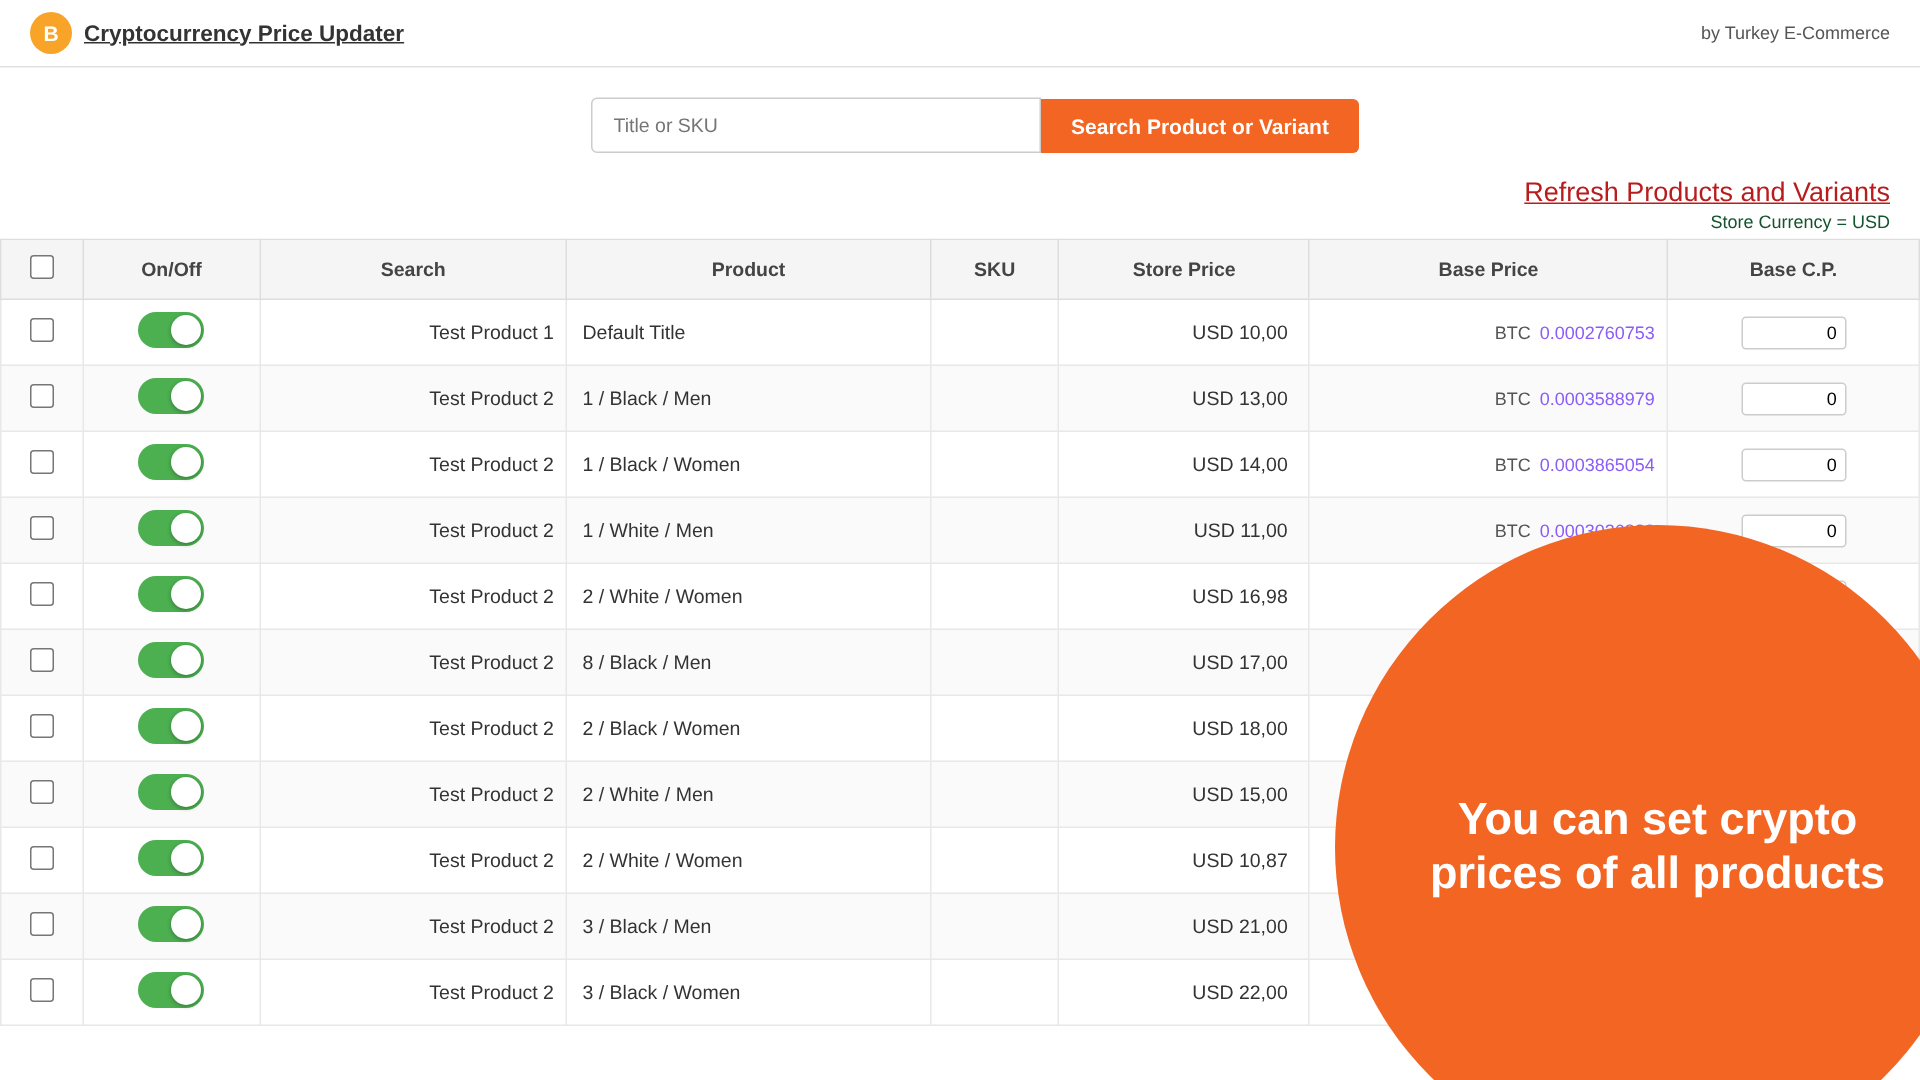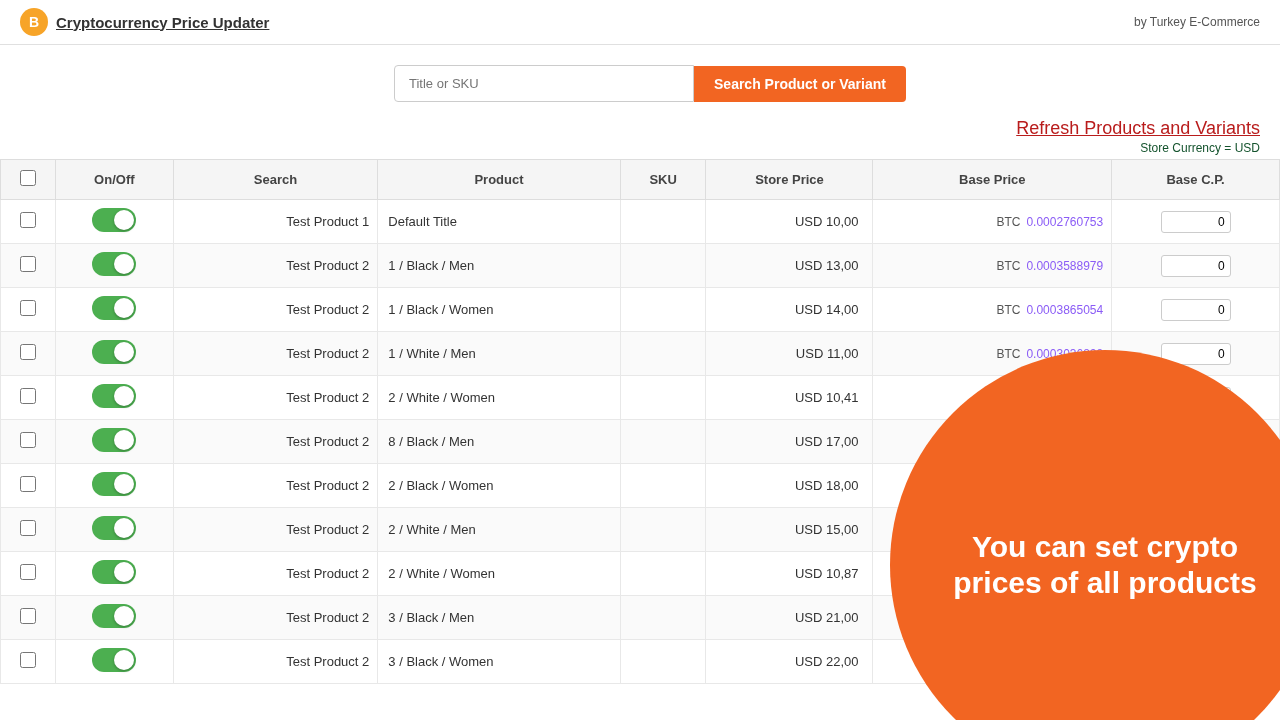--- a/index.html
+++ b/index.html
@@ -305,21 +305,21 @@
             </div>
           </td>
           <td><input type="text" class="base-cp-input" value="0" style=""></td>
         </tr>
         <tr>
           <td><input type="checkbox" class="row-checkbox" style=""></td>
           <td><div class="toggle-switch"></div></td>
           <td class="product-name">Test Product 2</td>
           <td class="variant-name">2 / White / Women</td>
           <td></td>
-          <td class="price">USD 10,41</td>
+          <td class="price">USD 16,98</td>
           <td class="base-price-cell">
             <div class="base-price-inner">
               <span class="base-price-currency">BTC</span>
               <span class="base-price-value"></span>
             </div>
           </td>
           <td><input type="text" class="base-cp-input" value="0" style=""></td>
         </tr>
         <tr>
           <td><input type="checkbox" class="row-checkbox" style=""></td>

